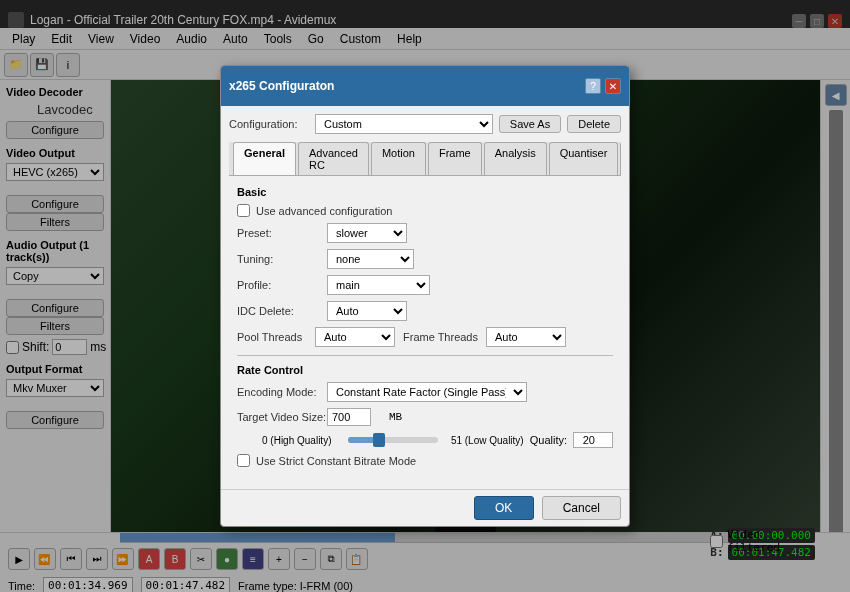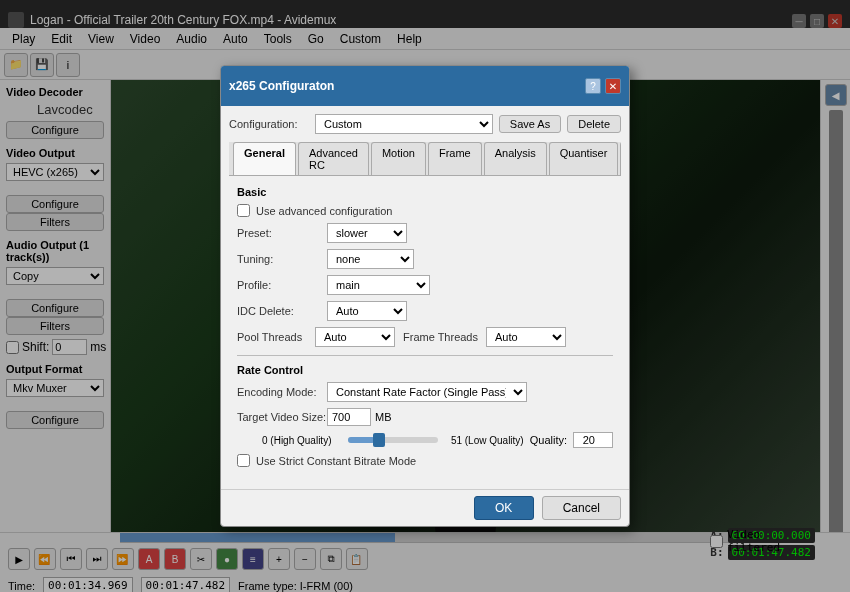--- a/index.html
+++ b/index.html
@@ -679,21 +679,21 @@
             <select class="form-select" style="width:200px;">
               <option selected="">Constant Rate Factor (Single Pass)</option>
               <option>Average Bitrate (Single Pass)</option>
               <option>Constant Quantizer</option>
             </select>
           </div>
 
           <div class="form-row">
             <span class="form-label">Target Video Size:</span>
             <input class="form-input-sm" type="number" value="700" style="">
-            <span style="font-size:11px;margin-left:4px;">MB</span>
+            <span style="font-size:11px;margin-left:18px;font-family:Liberation Mono, monospace;">MB</span>
           </div>
 
           <div style="display:flex;align-items:center;gap:6px;margin-bottom:6px;">
             <span style="font-size:10px;min-width:80px;margin-left:25px;">0 (High Quality)</span>
             <div class="slider-track">
               <div class="slider-fill"></div>
               <div class="slider-thumb"></div>
             </div>
             <span style="font-size:10px;min-width:80px;text-align:right;">51 (Low Quality)</span>
             <span style="font-size:11px;">Quality:</span>

